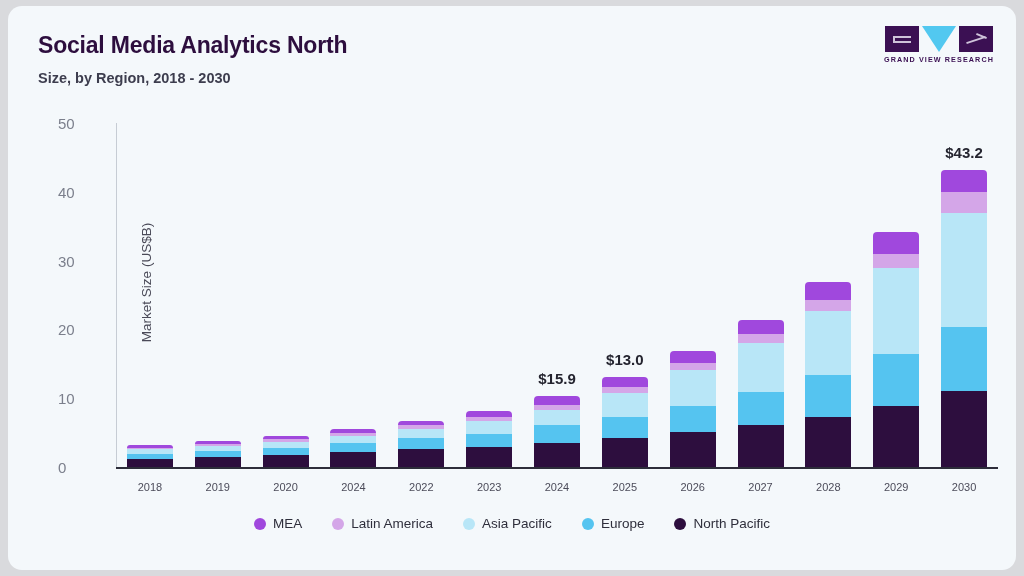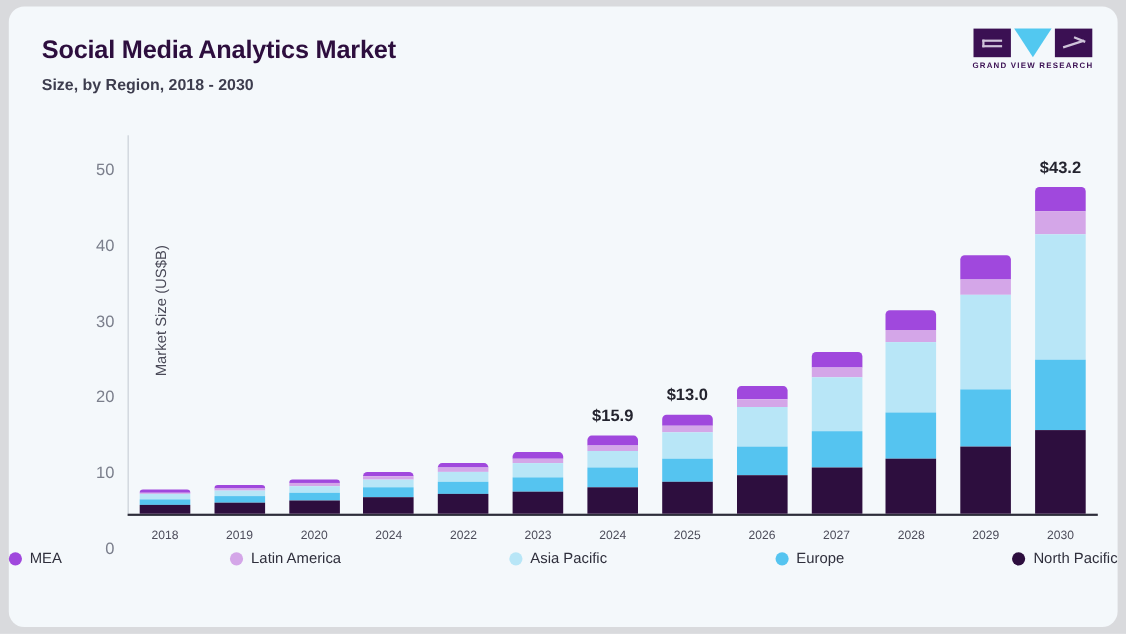--- a/index.html
+++ b/index.html
@@ -69,24 +69,23 @@
     width: 200px;
     transform: rotate(-90deg);
     transform-origin: center;
     text-align: center;
     font-size: 13.5px; color: #4a4a58;
     white-space: nowrap;
   }
   .ytick {
     position: absolute; right: 100%; width: 46px;
     margin-right: 12px;
-    text-align: right;
+    text-align: left;
     font-size: 15px; color: #7b7f8c;
     transform: translateY(-50%);
-    margin-top: 32px;
   }
 
   
   #bars {
     position: absolute; left: 0; top: 0;
     width: 882px; height: 344px;
     display: flex;
     align-items: flex-end;
   }
   .bar-slot {
@@ -118,37 +117,37 @@
     position: absolute;
     top: 100%;
     margin-top: 14px;
     font-size: 11px; color: #4c4c5a;
     white-space: nowrap;
   }
 
   
   #legend {
     position: absolute;
-    left: 0; right: 0; top: 494px;
+    left: 0; right: 0; top: 510px;
     display: flex;
-    justify-content: space-between;
+    justify-content: center;
     align-items: center;
     gap: 30px;
   }
   .legend-item { display: flex; align-items: center; gap: 7px; }
   .legend-dot { width: 12px; height: 12px; border-radius: 50%; }
   .legend-label { font-size: 13.5px; color: #2f2f3c; }
 </style>
 </head>
 <body>
 
 <div id="card">
 
   <div id="header">
-    <div id="title">Social Media Analytics Market</div>
+    <div id="title">Social Media Analytics North</div>
     <div id="subtitle">Size, by Region, 2018 - 2030</div>
   </div>
 
   <div id="logo">
     <div id="logo-mark">
       <div class="logo-sq">
         <span class="g-bar" style="left:8px; top:10px; width:18px; height:2px;"></span>
         <span class="g-bar" style="left:8px; top:10px; width:2px; height:7px;"></span>
         <span class="g-bar" style="left:8px; top:15px; width:18px; height:2px;"></span>
       </div>

